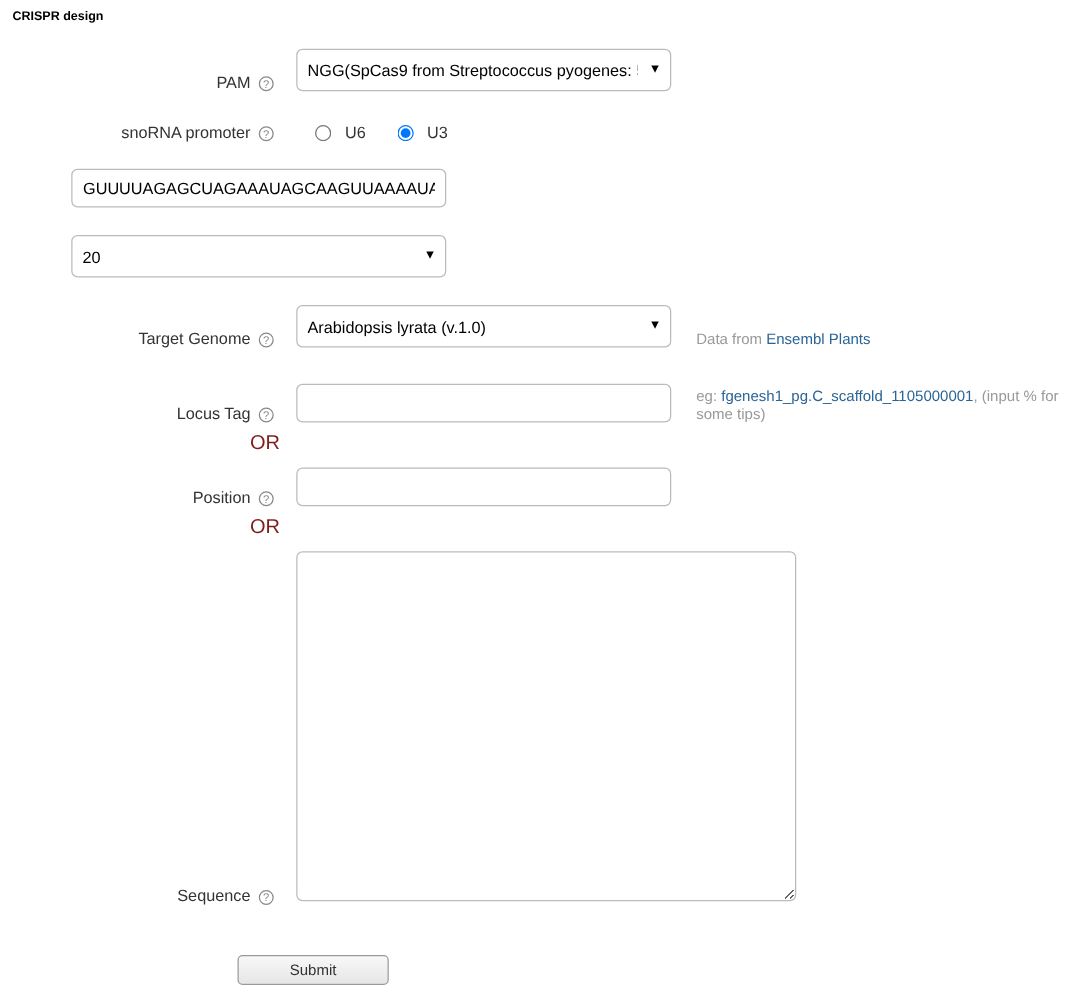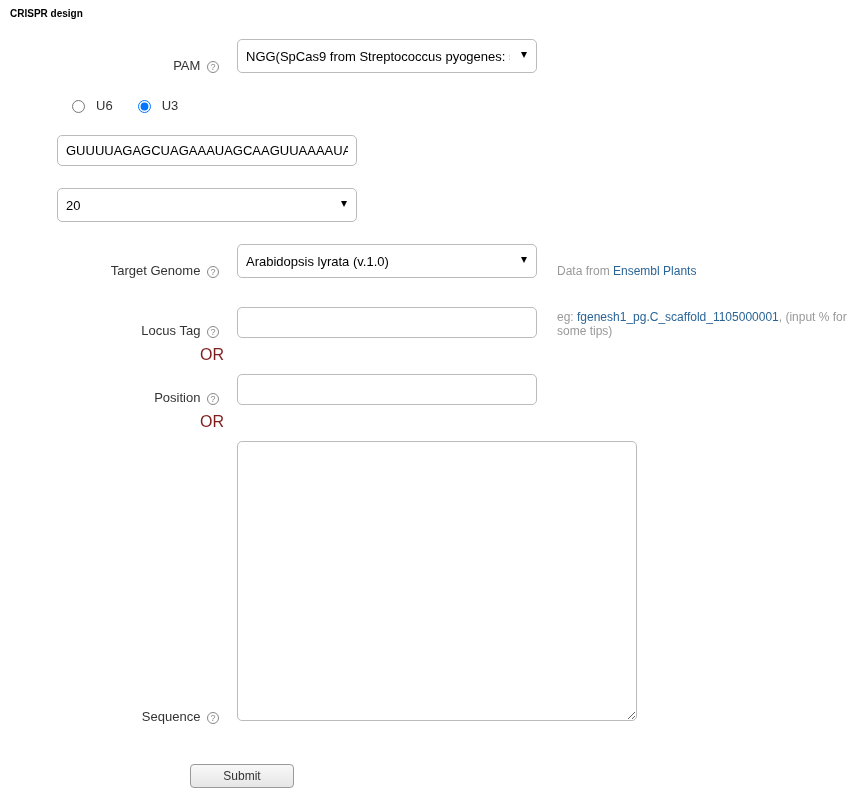--- a/index.html
+++ b/index.html
@@ -119,21 +119,21 @@
   }
   .or-row {
     margin-left: 180px;
     padding: 0 0 10px 10px;
     color: #7f1d1d;
     font-size: 16px;
   }
   .submit-btn {
     margin-left: 180px;
     margin-top: 18px;
-    width: 104px;
+    width: 121px;
     height: 24px;
     border: 1px solid #999;
     border-radius: 4px;
     background: linear-gradient(#f8f8f8, #e6e6e6);
     font-size: 12px;
     color: #333;
     cursor: pointer;
   }
 </style>
 </head>
@@ -153,20 +153,24 @@
     <div class="select-wrap">
       <select>
         <option>NGG(SpCas9 from Streptococcus pyogenes: 5'-N</option>
       </select>
     </div>
   </div>
 </div>
 
 
 <div class="form-row">
+  <div class="label-col top">
+    <span>snoRNA promoter</span>
+    <span class="help-icon">?</span>
+  </div>
   <div class="input-col">
     <div class="radio-group">
       <label class="radio-item">
         <input type="radio" name="snorna" style="">
         <span>U6</span>
       </label>
       <label class="radio-item">
         <input type="radio" name="snorna" checked="" style="">
         <span>U3</span>
       </label>

